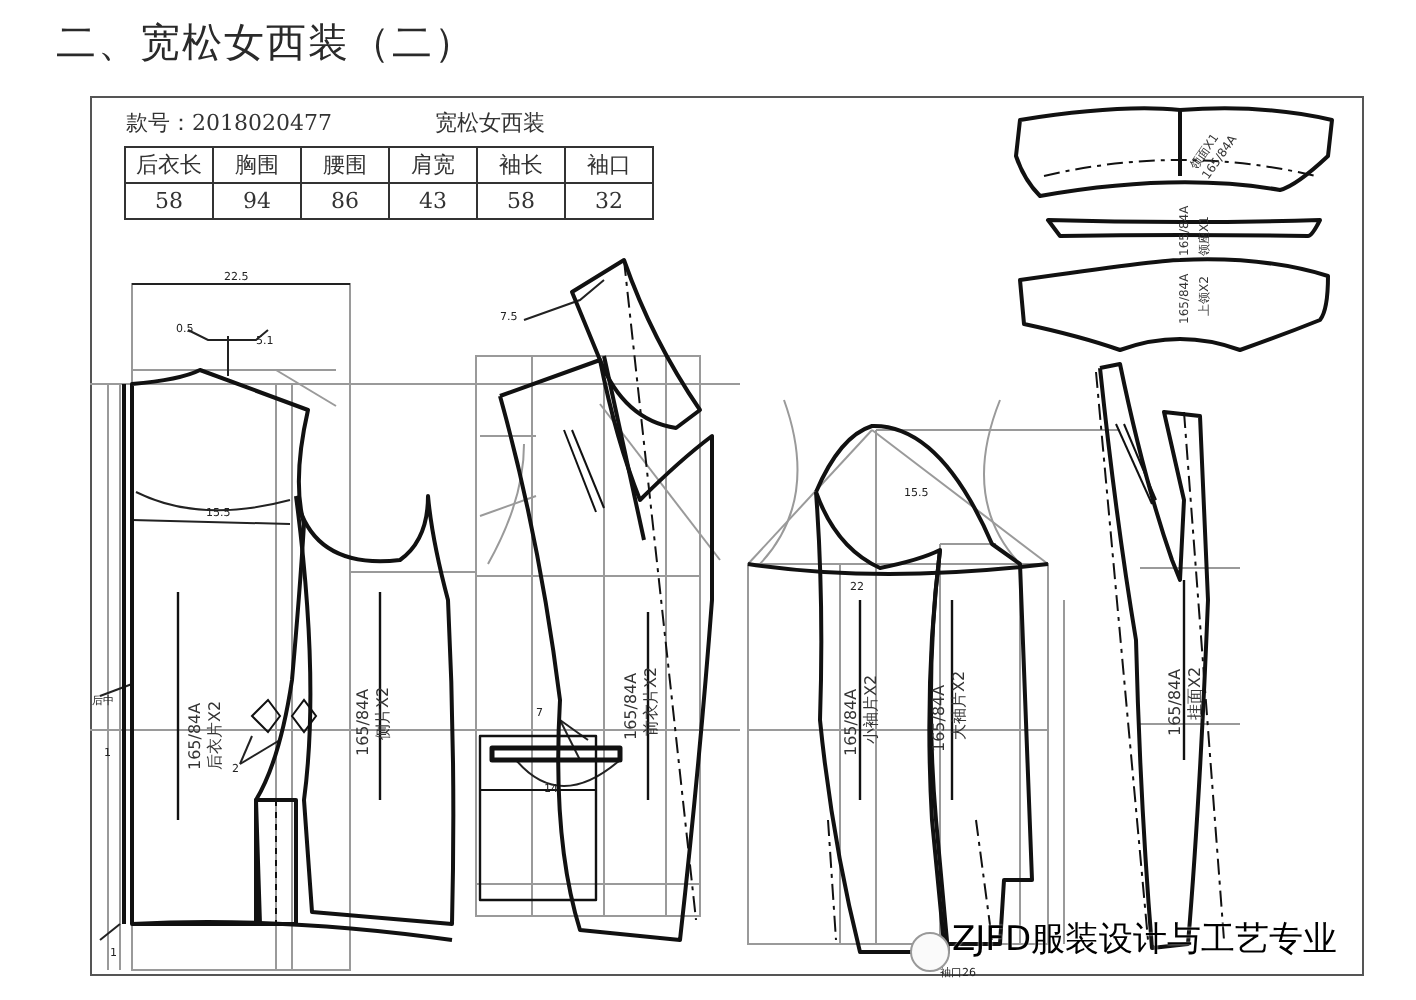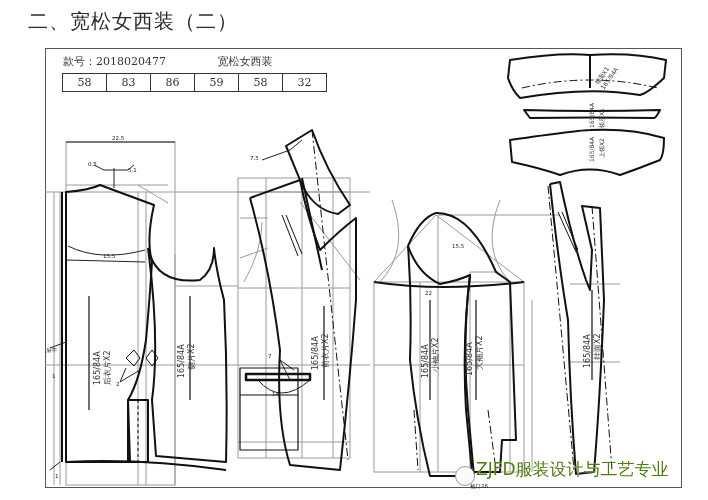--- a/index.html
+++ b/index.html
@@ -7,46 +7,54 @@
          font-family: "DejaVu Serif", "Liberation Serif", serif; color:#222; }
   .title { position:absolute; left:28px; top:8px; font-size:20px; letter-spacing:1px; color:#2a2a2a; }
   .frame { position:absolute; left:45px; top:48px; width:637px; height:440px;
            border:1.5px solid #555; box-sizing:border-box; }
   .info { position:absolute; left:63px; top:54px; font-size:11px; color:#333; }
   .info .style-no { margin-right:48px;margin-top:40px; }
   table.spec { position:absolute; left:62px; top:73px; border-collapse:collapse;
                font-size:11px; color:#333; }
   table.spec td { border:1.5px solid #333; width:43px; height:17px; text-align:center; padding:0; }
   svg.draw { position:absolute; left:0; top:0; }
-  .watermark { position:absolute; left:446px; top:456px; font-size:17px; color:#4d7c0f;
+  .watermark { position:absolute; left:446px; top:456px; font-size:17px; color:#000000;
                font-family:"DejaVu Sans","Liberation Sans",sans-serif; letter-spacing:0px;
                text-shadow: 0 0 1px #fff; }
   .wm-logo { position:absolute; left:455px; top:466px; width:18px; height:18px;
              border:1px solid #999; border-radius:50%; background:#fafafa; }
   .lbl { font-family:"DejaVu Sans","Liberation Sans",sans-serif; }
 </style>
 </head>
 <body>
 
 <div class="title">二、宽松女西装（二）</div>
 
 <div class="frame"></div>
 
 <div class="info">
   <span class="style-no">款号：2018020477</span>
   <span>宽松女西装</span>
 </div>
 
 <table class="spec">
   <tbody>
+      <tr>
+    <td>后衣长</td>
+    <td>胸围</td>
+    <td>腰围</td>
+    <td>肩宽</td>
+    <td>袖长</td>
+    <td>袖口</td>
+  </tr>
   <tr>
     <td>58</td>
-    <td>83</td>
+    <td>94</td>
     <td>86</td>
-    <td>59</td>
+    <td>43</td>
     <td>58</td>
     <td>32</td>
   </tr>
 </tbody>
   </table>
 
 <svg class="draw" width="708" height="500" viewBox="0 0 708 500">
 
   <g stroke="#9a9a9a" stroke-width="1" fill="none">
 

